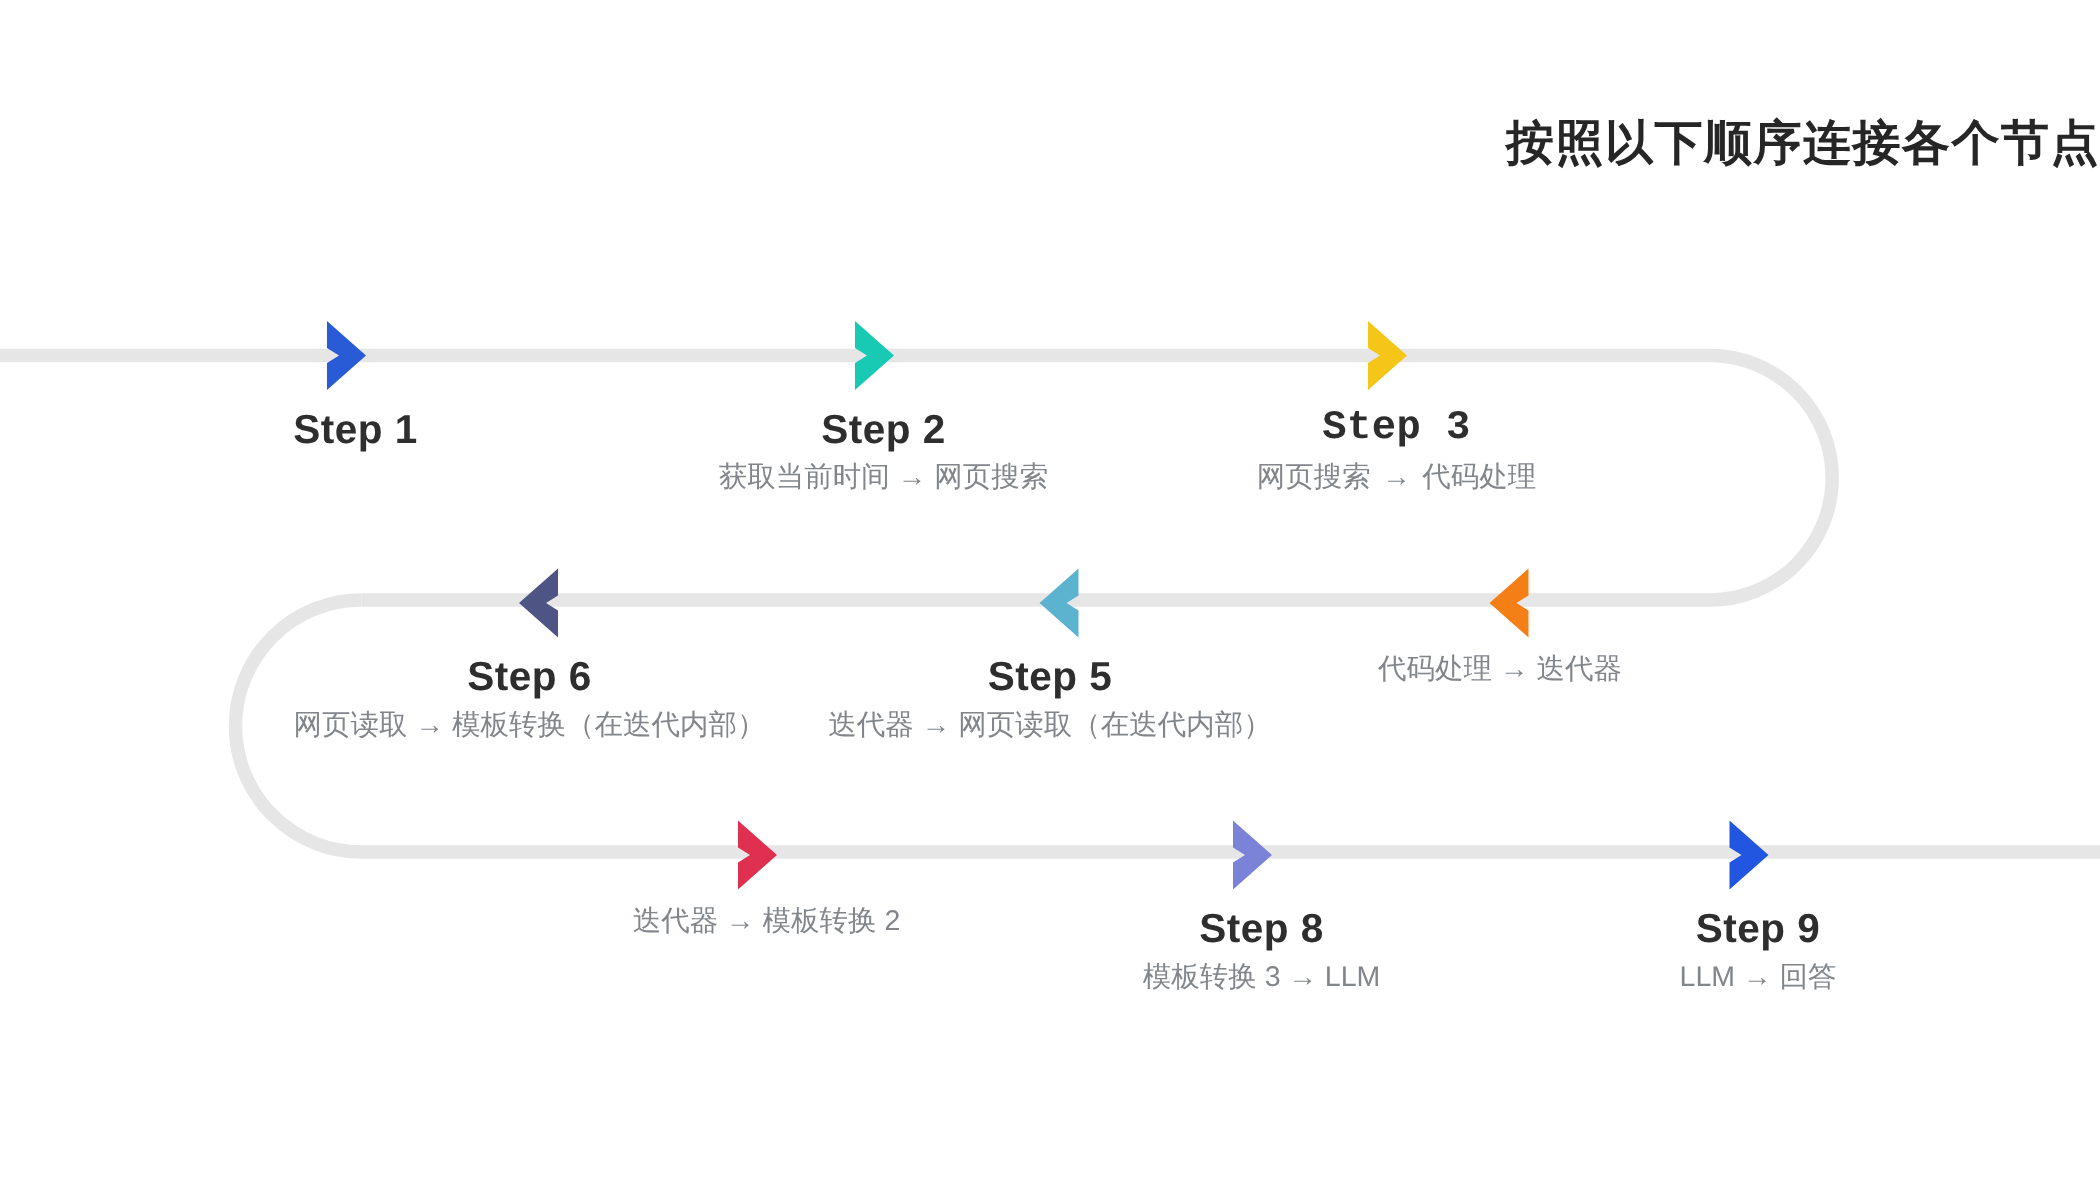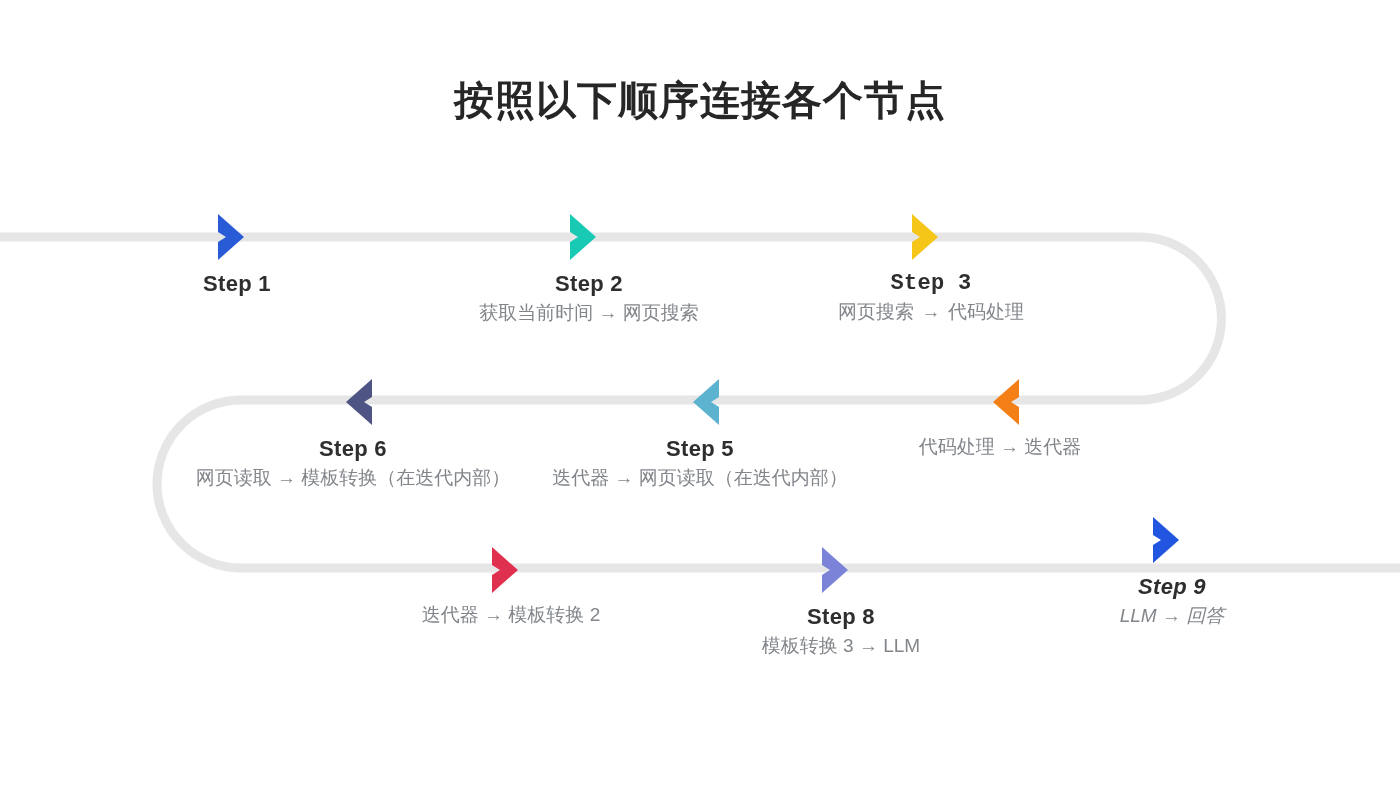--- a/index.html
+++ b/index.html
@@ -18,22 +18,22 @@
     background: #ffffff;
     overflow: hidden;
   }
 
   
   #page-title {
     position: absolute;
     top: 76px;
     left: 0;
     width: 1400px;
-    text-align: center;
-    font-size: 40px;
+    text-align: right;
+    font-size: 32px;
     font-weight: 700;
     letter-spacing: 1px;
     color: #262626;
     line-height: 1.2;
   }
 
   
   #track-svg {
     position: absolute;
     top: 0;
@@ -53,21 +53,21 @@
   .step-chevron {
     height: 56px;
     display: flex;
     align-items: center;
     justify-content: center;
   }
   .step-chevron svg { display: block; }
 
   .step-label {
     margin-top: 6px;
-    font-size: 22px;
+    font-size: 27px;
     font-weight: 700;
     color: #2e2e2e;
     line-height: 1.15;
     letter-spacing: 0.3px;
     text-align: center;
   }
   .step-caption {
     margin-top: 5px;
     font-size: 19px;
     font-weight: 400;
@@ -160,21 +160,21 @@
   <div class="step" style="left:841px; top:542px;">
     <div class="step-chevron">
       <svg width="46" height="50" viewBox="0 0 46 50">
         <path d="M4 2 L30 25 L4 48 L4 30 L12 25 L4 20 Z" fill="#7b83d8"></path>
       </svg>
     </div>
     <div class="step-label">Step 8</div>
     <div class="step-caption">模板转换 3 → LLM</div>
   </div>
 
-  <div class="step" style="left:1172px; top:512px;font-style:italic;">
+  <div class="step" style="left:1172px; top:542px;">
     <div class="step-chevron">
       <svg width="46" height="50" viewBox="0 0 46 50">
         <path d="M4 2 L30 25 L4 48 L4 30 L12 25 L4 20 Z" fill="#2255e0"></path>
       </svg>
     </div>
     <div class="step-label">Step 9</div>
     <div class="step-caption">LLM → 回答</div>
   </div>
 
 </div>

